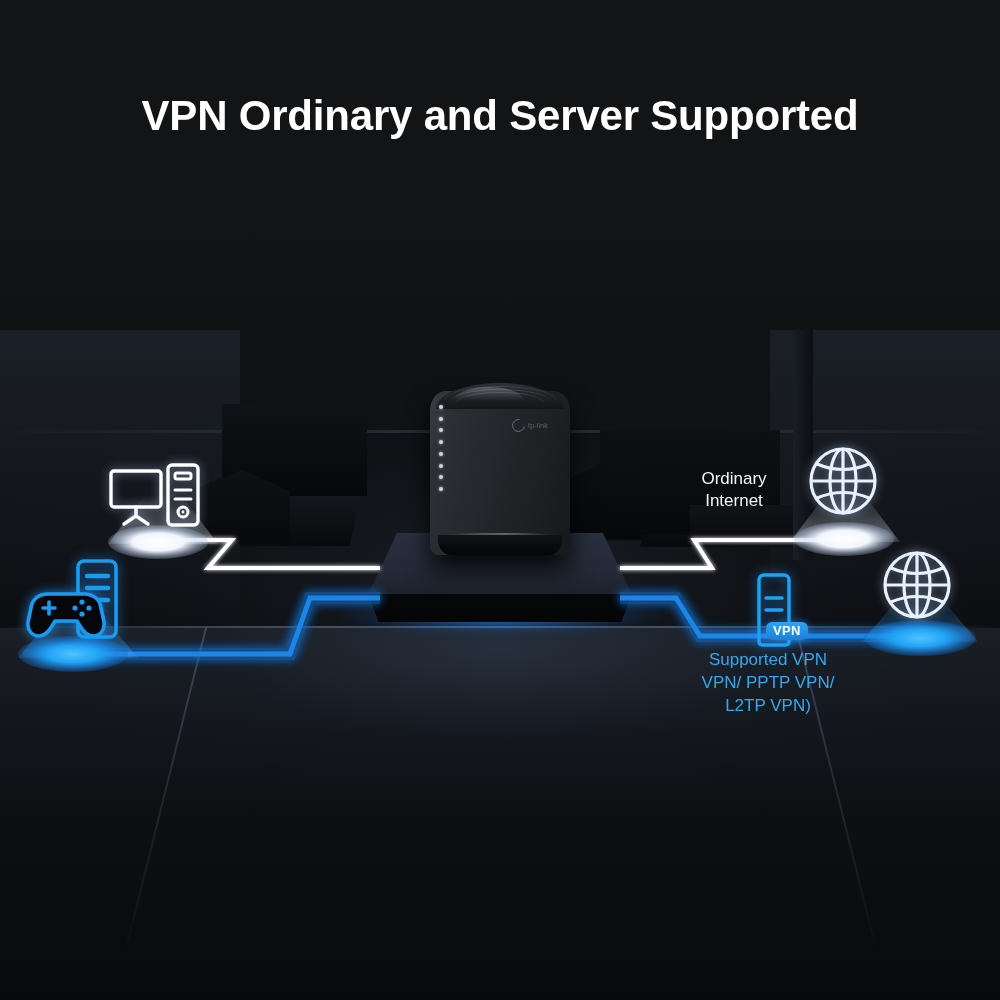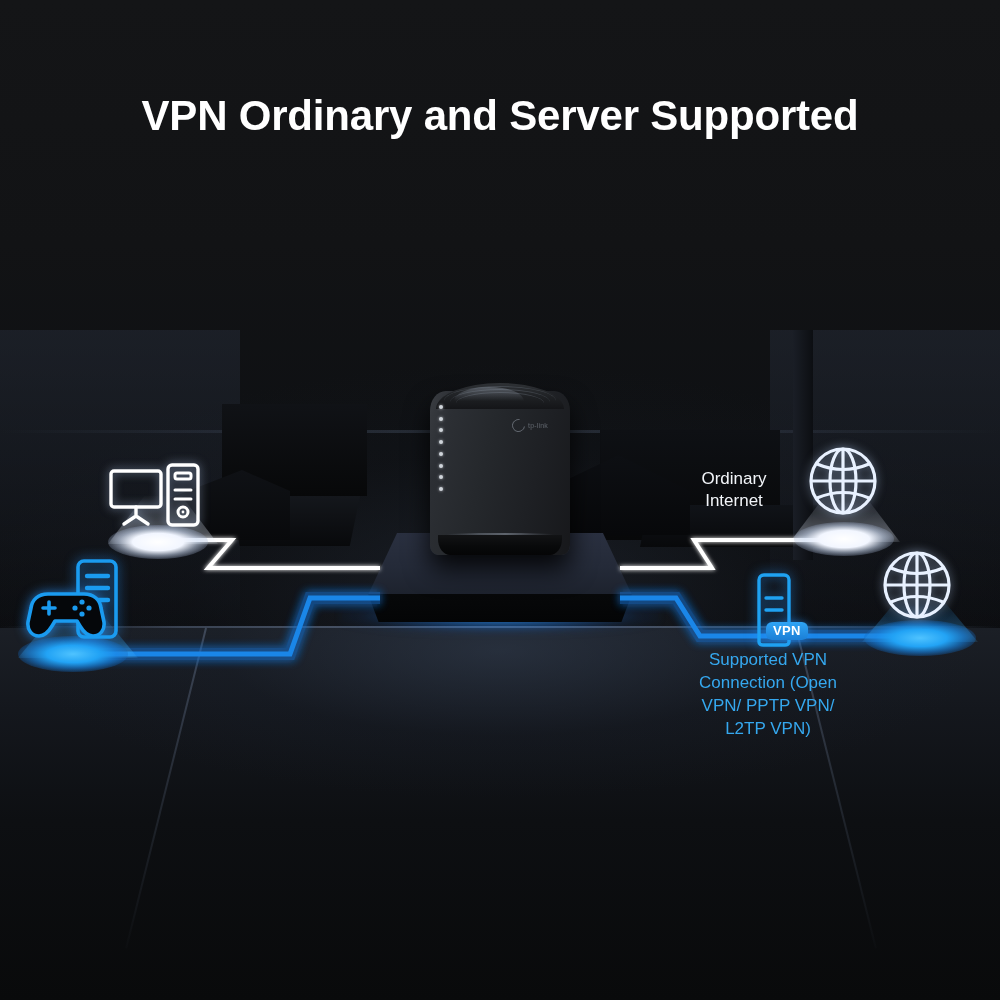--- a/index.html
+++ b/index.html
@@ -404,18 +404,17 @@
 
   <div class="title">VPN Ordinary and Server Supported</div>
 
   <div class="label-ordinary">
     <div>Ordinary</div>
     <div>Internet</div>
   </div>
 
   <div class="label-vpn">
     <div>Supported VPN</div>
-    <div>Connection (Open</div>
     <div>VPN/ PPTP VPN/</div>
     <div>L2TP VPN)</div>
   </div>
 
 </div>
 
 </body></html>

